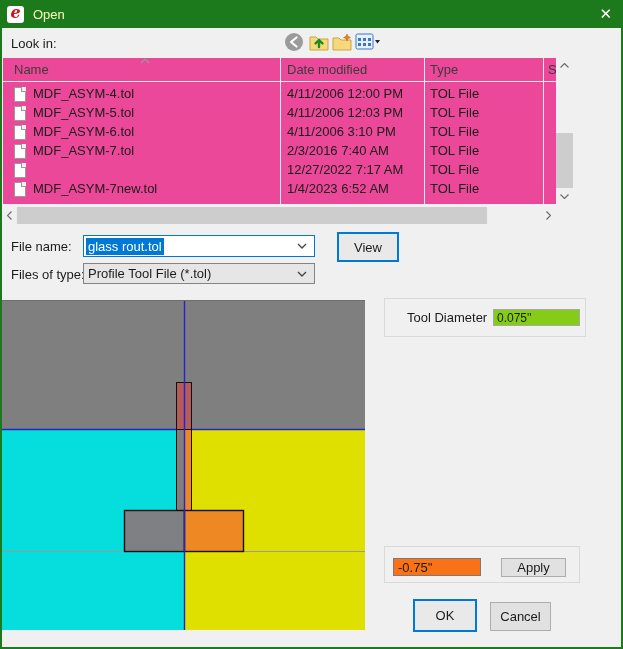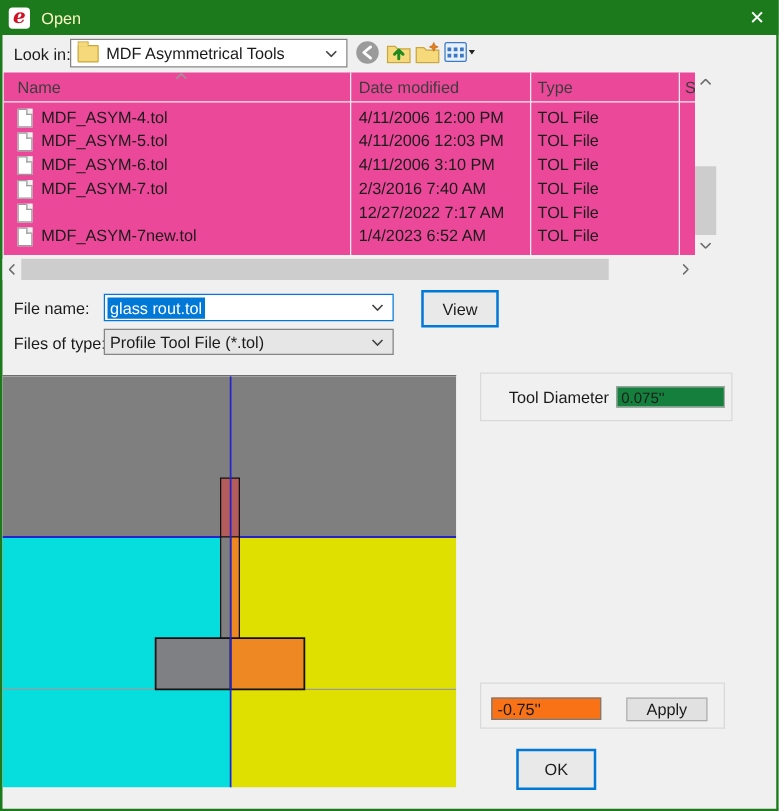--- a/index.html
+++ b/index.html
@@ -49,21 +49,21 @@
   .hscroll{position:absolute;left:2px;top:207px;width:554px;height:17px;background:#f0f0f0;}
   .hthumb{position:absolute;left:15px;top:0;width:470px;height:17px;background:#cdcdcd;}
   .harrow{position:absolute;top:0;width:15px;height:17px;display:flex;align-items:center;justify-content:center;}
   
   .btn{position:absolute;background:#e1e1e1;border:1px solid #adadad;box-sizing:border-box;
        display:flex;align-items:center;justify-content:center;font-size:13px;cursor:pointer;}
   .btn.focused{border:2px solid #0078d7;background:#e9e9e9;}
   
   .group{position:absolute;border:1px solid #d9d9d9;box-sizing:border-box;}
   .group .gtitle{position:absolute;left:10px;top:-8px;background:#f0f0f0;padding:0 4px;margin-top:17px;}
-  .field{position:absolute;box-sizing:border-box;background:#15803d;border:1px solid #a8a8a8;
+  .field{position:absolute;box-sizing:border-box;background:#84cc16;border:1px solid #a8a8a8;
          font-size:12px;padding:1px 3px;display:flex;align-items:center;}
   .input{position:absolute;box-sizing:border-box;background:#f97316;border:1px solid #7a7a7a;
          font-size:13px;padding:1px 4px;display:flex;align-items:center;}
   .sel{background:#0078d7;color:#ffffff;padding:1px 2px;}
   
   .preview{position:absolute;left:2px;top:300px;width:363px;height:329px;border-top:1px solid #6e6e6e;}
   svg{display:block;}
 </style>
 </head>
 <body>
@@ -72,27 +72,20 @@
 
   <div class="titlebar">
     <div class="app-icon">
       <span>e</span>
     </div>
     <div class="win-title">Open</div>
     <div class="close-btn">✕</div>
   </div>
 
   <div class="lbl" style="left:11px;top:36px;">Look in:</div>
-  <div class="combo" style="left:56px;top:31px;width:222px;height:23px;">
-    <span class="folder-ico"></span>
-    <span class="combo-text">MDF Asymmetrical Tools</span>
-    <svg class="chev" width="10" height="6" viewBox="0 0 10 6">
-        <polyline points="1,1 5,5 9,1" fill="none" stroke="#444" stroke-width="1.3"></polyline>
-      </svg>
-  </div>
   <div class="toolbtn" style="left:283px;top:31px;">
     <svg width="20" height="20" viewBox="0 0 20 20">
       <circle cx="10" cy="10" r="9" fill="#9b9b9b"></circle>
       <path d="M12.5 5.5 L7 10 L12.5 14.5" fill="none" stroke="#ffffff" stroke-width="2.2" stroke-linecap="round" stroke-linejoin="round"></path>
     </svg>
   </div>
   <div class="toolbtn" style="left:308px;top:31px;">
     <svg width="20" height="18" viewBox="0 0 20 18">
       <path d="M1 4 h6 l2 2 h10 v11 h-18 z" fill="#f5d97b" stroke="#c9a73e"></path>
       <path d="M10 14 v-7 M10 7 l-3.4 3.4 M10 7 l3.4 3.4" stroke="#1f8a1f" stroke-width="2.4" fill="none" stroke-linecap="round" stroke-linejoin="round"></path>
@@ -244,14 +237,17 @@
       <span>-0.75''</span>
     </div>
     <div class="btn" style="left:116px;top:11px;width:65px;height:19px;position:absolute;">
       <span>Apply</span>
     </div>
   </div>
 
   <div class="btn focused" style="left:413px;top:599px;width:64px;height:33px;">
     <span>OK</span>
   </div>
+  <div class="btn" style="left:490px;top:602px;width:61px;height:29px;">
+    <span>Cancel</span>
+  </div>
 
 </div>
 
 </body></html>

